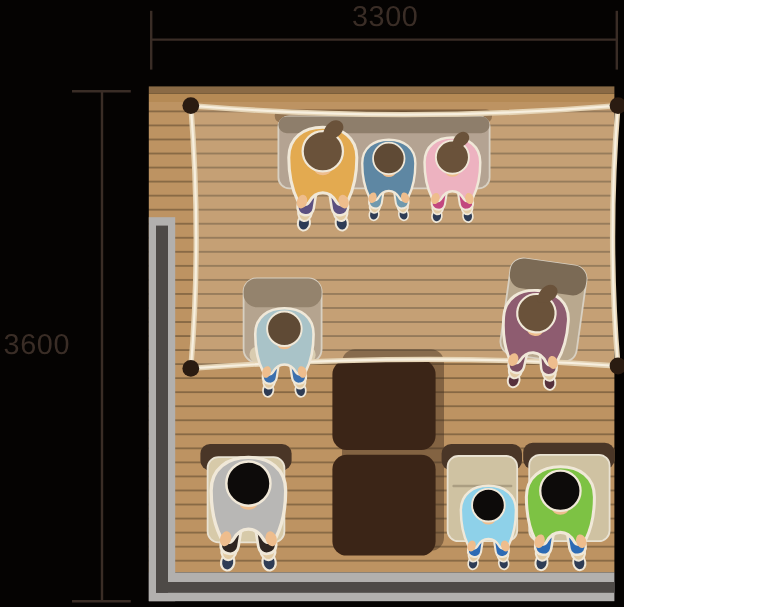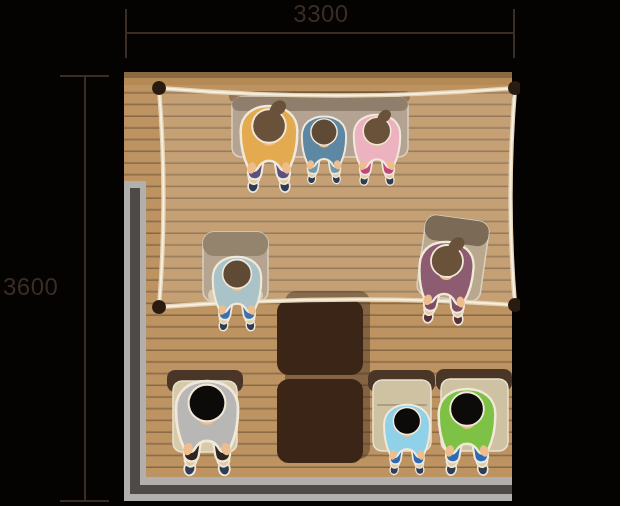--- a/index.html
+++ b/index.html
@@ -1,18 +1,18 @@
 <!DOCTYPE html>
 <html><head>
 <meta charset="utf-8">
 <style>
   html,body{margin:0;padding:0;background:#ffffff;}
   .stage{position:relative;width:640px;height:506px;background:#ffffff;overflow:hidden;
          font-family:"Liberation Sans",sans-serif;}
-  .canvas{position:absolute;left:0;top:0;width:620px;height:506px;background:#050302;}
+  .canvas{position:absolute;left:0;top:0;width:520px;height:506px;background:#050302;}
   svg{display:block;}
   text.dim{font-family:"Liberation Sans",sans-serif;font-size:24px;letter-spacing:0.5px;}
 </style>
 </head>
 <body>
 
 <div class="stage">
   <div class="canvas">
     <svg width="520" height="506" viewBox="0 0 520 506">
       <defs>

